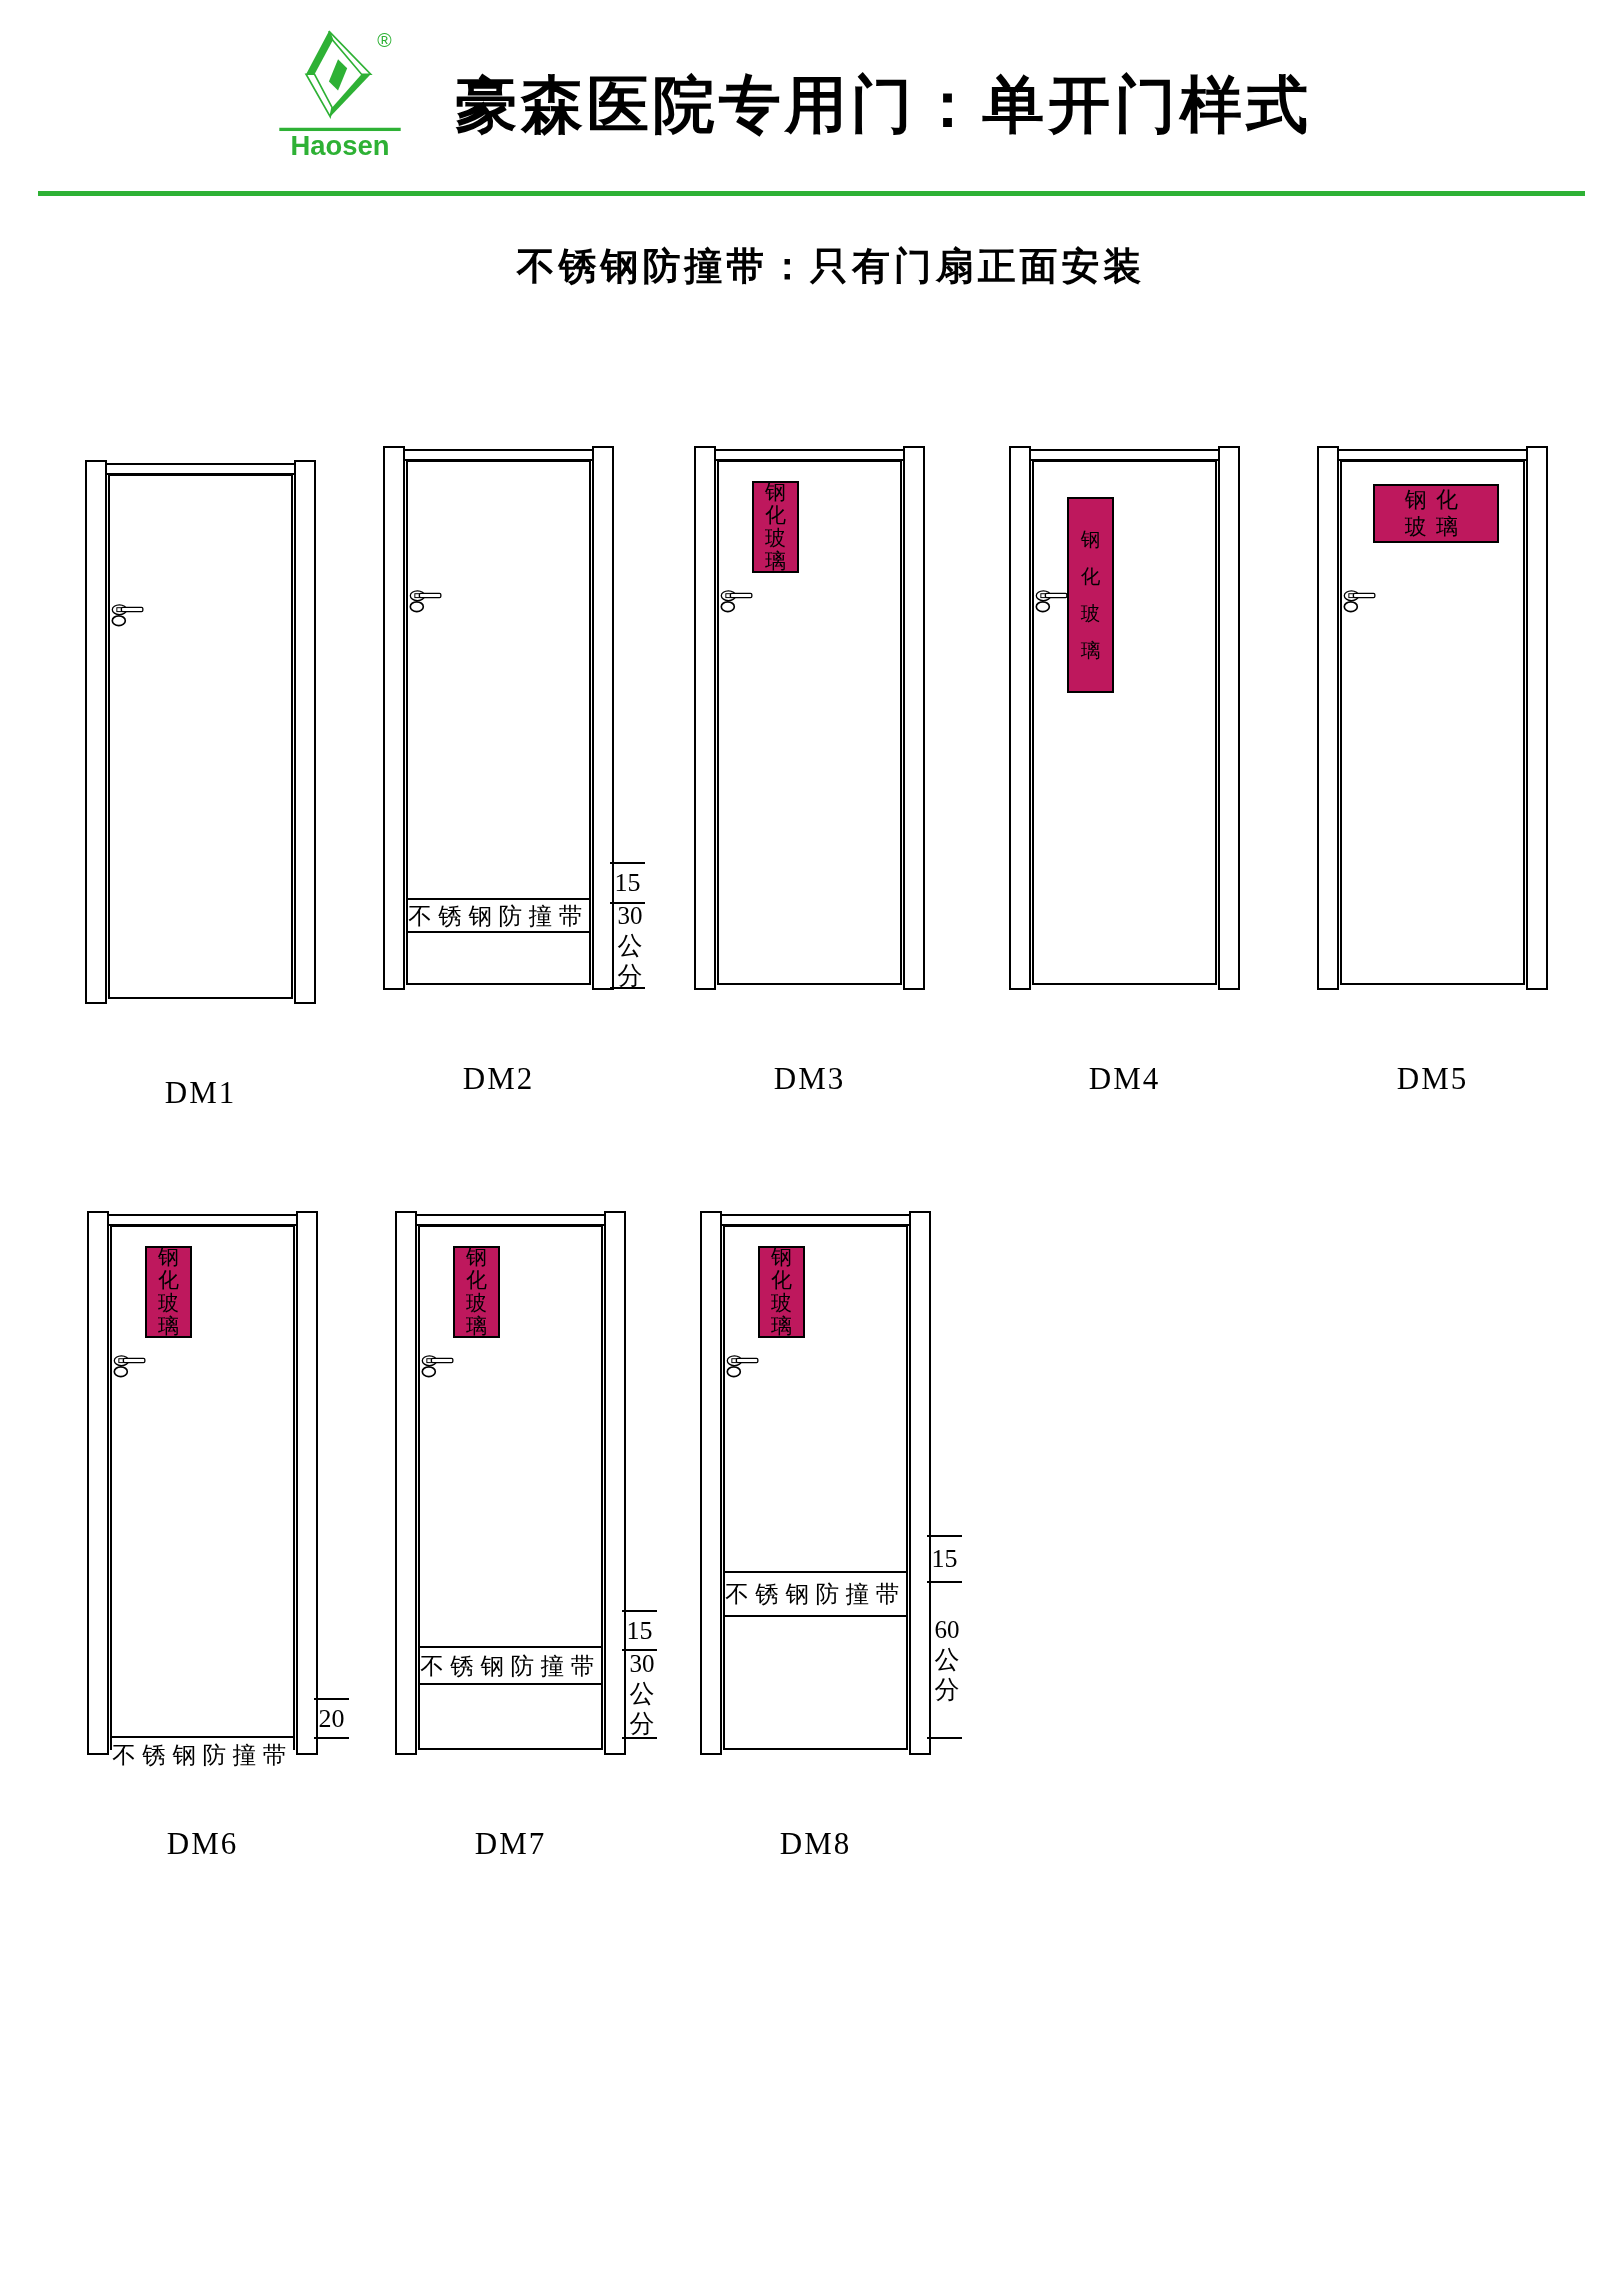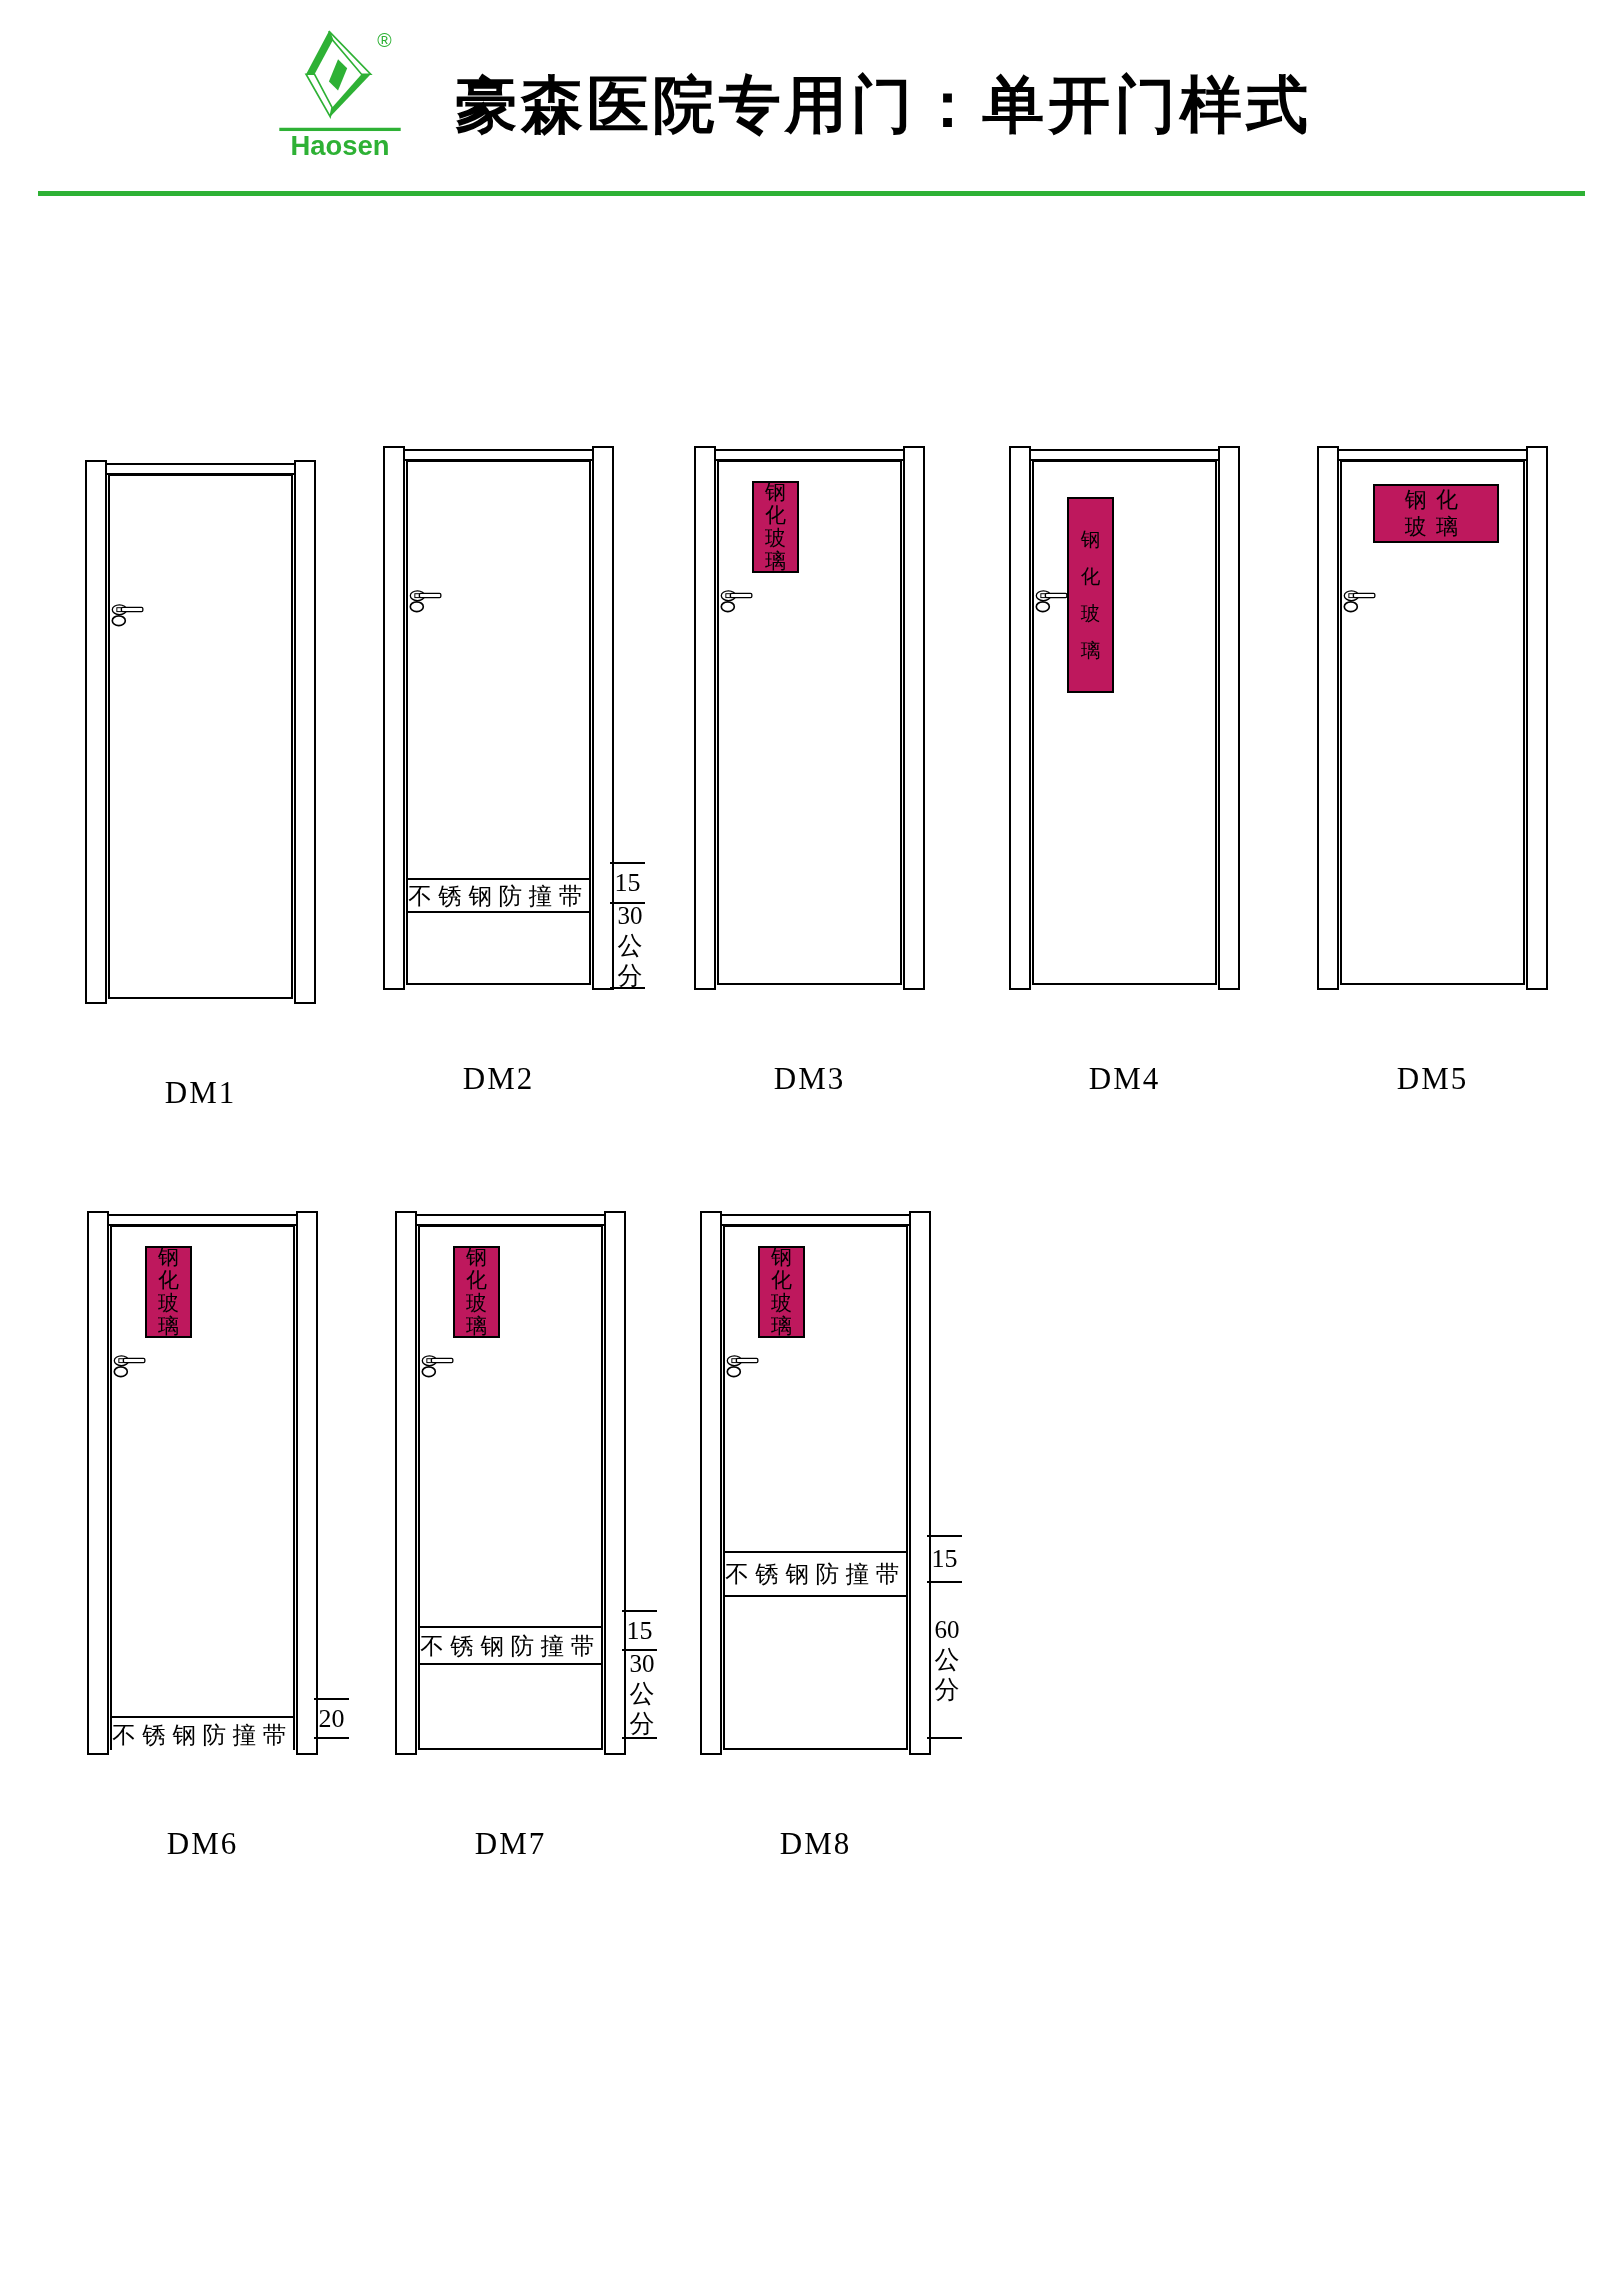--- a/index.html
+++ b/index.html
@@ -44,21 +44,21 @@
              font-size:21px;line-height:23px;}
   .win-v{left:33px;top:19px;width:47px;height:92px;}
   .win-tall{left:33px;top:35px;width:47px;height:196px;}
   .win-tall .vtxt{font-size:19.6px;line-height:37px;}
   .win-wide{left:31px;top:21.6px;width:126px;height:59px;}
   .win-wide .vtxt{width:3.1em;font-size:22px;line-height:27.5px;letter-spacing:9.2px;}
   
   .strip{position:absolute;left:0;width:181px;
          border-top:2px solid #000;border-bottom:2px solid #000;box-sizing:border-box;
          display:flex;align-items:center;justify-content:center;
-         font-size:23.6px;letter-spacing:6.5px;background:#fff;}
+         font-size:23.6px;letter-spacing:6.5px;background:#fff;margin-top:20px;}
   .dm2 .strip{top:416px;height:35px;}
   .dm6 .strip{top:489px;height:35px;border-bottom:none;}
   .dm7 .strip{top:399px;height:39px;}
   .dm8 .strip{top:324px;height:46px;}
   
   .louver{position:absolute;left:29px;top:408px;width:129px;height:63px;
           border:2.6px solid #000;box-sizing:border-box;
           background:repeating-linear-gradient(to bottom,#fff 0 9.2px,#000 9.2px 10.5px);
           display:flex;align-items:center;justify-content:center;}
   .louver span{font-size:25px;letter-spacing:9.2px;background:transparent;}
@@ -94,20 +94,21 @@
     <polygon points="78,7 43,73 56,73 84,21" fill="#2eb135"></polygon>
     <polygon points="142,73 80,138 83,124 128,73" fill="#2eb135"></polygon>
     <polygon points="92,50 106,64 92,98 78,84" fill="#2eb135"></polygon>
     <text x="152" y="32" font-size="30" fill="#2eb135" font-family="Liberation Sans, sans-serif">®</text>
     <rect x="2" y="155" width="186" height="5" fill="#2eb135"></rect>
     <text x="95" y="197" font-size="42" font-weight="bold" fill="#2eb135" font-family="Liberation Sans, sans-serif" text-anchor="middle">Haosen</text>
   </svg>
 
   <div id="page-title">豪森医院专用门：单开门样式</div>
   <div id="green-rule"></div>
+  <div id="subtitle">不锈钢防撞带：只有门扇正面安装</div>
 
   <div class="door dm1">
     <div class="post left"></div>
     <div class="post right"></div>
     <div class="topbar"></div>
     <div class="leaf">
       <svg class="handle" viewBox="0 0 60 38">
         <ellipse cx="13" cy="10" rx="11" ry="7.5" fill="#fff" stroke="#000" stroke-width="2"></ellipse>
         <rect x="9" y="7" width="7" height="6" fill="#fff" stroke="#000" stroke-width="1.5"></rect>
         <rect x="16" y="6.5" width="33" height="6.5" rx="2" fill="#fff" stroke="#000" stroke-width="2"></rect>

